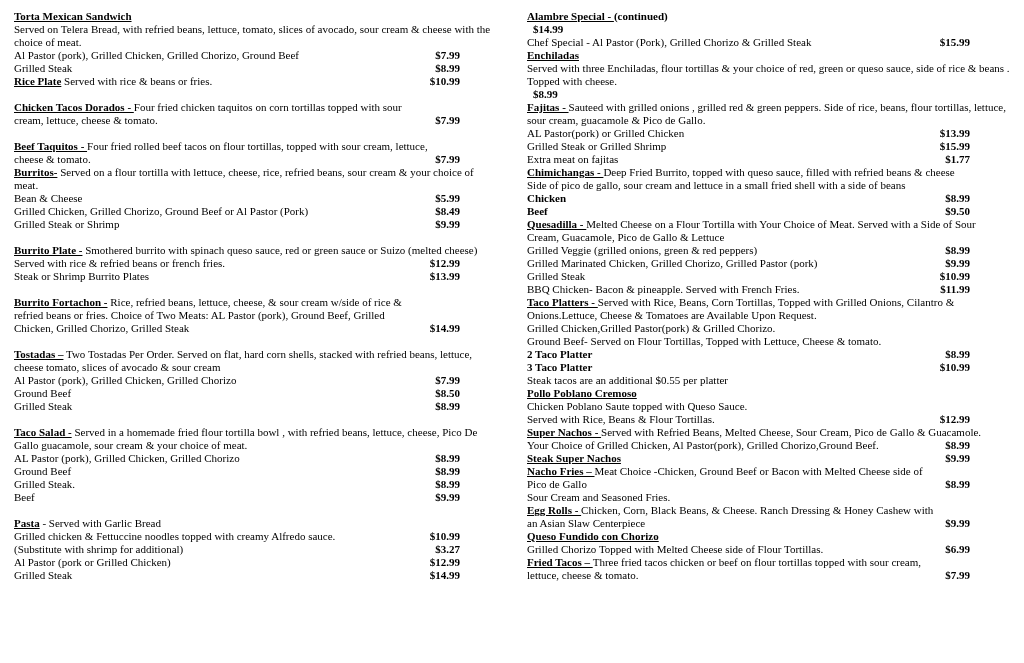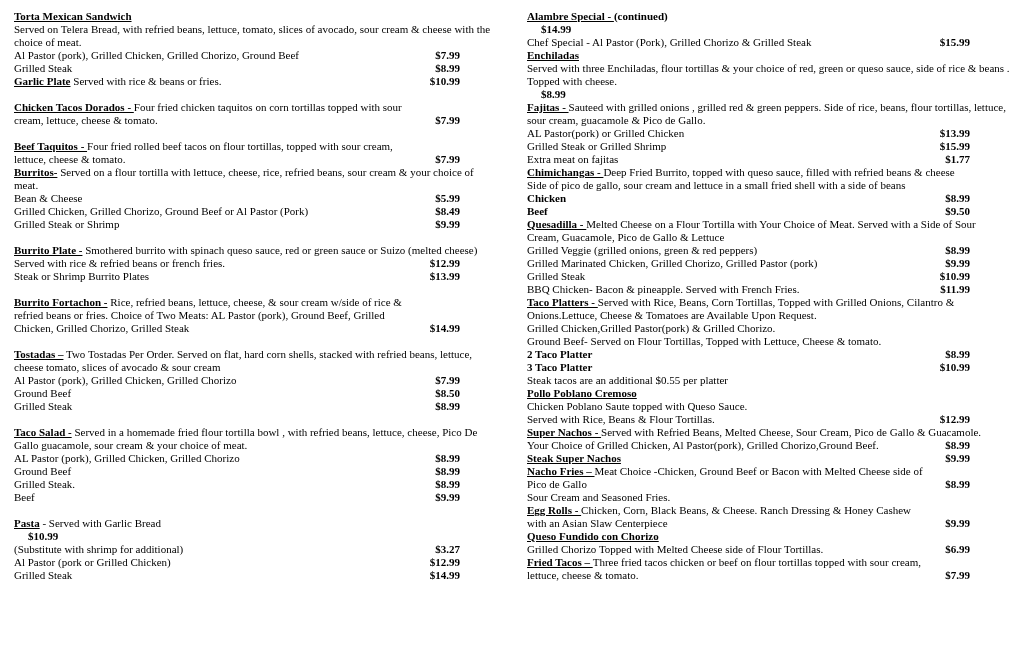--- a/index.html
+++ b/index.html
@@ -18,21 +18,21 @@
   }
   .col { flex: 0 0 auto; }
   .col-left  { width: 486px; }
   .col-right { width: 483px; }
   .row { display: flex; align-items: flex-end; }
   .row.gap { margin-top: 13px; }
   .txt { flex: 1 1 auto; }
   .price {
     font-weight: bold;
     white-space: nowrap;
-    margin-left: 14px;
+    margin-left: 6px;
     padding-right: 40px;
   }
   .b { font-weight: bold; }
   .u { text-decoration: underline; }
 </style>
 </head>
 <body>
 
 <div class="menu">
   <div class="col col-left">
@@ -44,21 +44,21 @@
       </div>
       <div class="row">
         <div class="txt"><span>Al Pastor (pork), Grilled Chicken, Grilled Chorizo, Ground Beef</span></div>
         <span class="price">$7.99</span>
       </div>
       <div class="row">
         <div class="txt"><span>Grilled Steak</span></div>
         <span class="price">$8.99</span>
       </div>
       <div class="row">
-        <div class="txt"><span class="b u">Garlic Plate</span><span> Served with rice &amp; beans or fries.</span></div>
+        <div class="txt"><span class="b u">Rice Plate</span><span> Served with rice &amp; beans or fries.</span></div>
         <span class="price">$10.99</span>
       </div>
       <div class="row gap">
         <div class="txt"><span class="b u">Chicken Tacos Dorados - </span><span>Four fried chicken taquitos on corn tortillas topped with sour cream, lettuce, cheese &amp; tomato.</span></div>
         <span class="price">$7.99</span>
       </div>
       <div class="row gap">
         <div class="txt"><span class="b u">Beef Taquitos - </span><span>Four fried rolled beef tacos on flour tortillas, topped with sour cream, lettuce, cheese &amp; tomato.</span></div>
         <span class="price">$7.99</span>
       </div>
@@ -123,20 +123,21 @@
         <span class="price">$8.99</span>
       </div>
       <div class="row">
         <div class="txt"><span>Beef</span></div>
         <span class="price">$9.99</span>
       </div>
       <div class="row gap">
         <div class="txt"><span class="b u">Pasta</span><span> - Served with Garlic Bread</span></div>
       </div>
       <div class="row">
+        <div class="txt"><span>Grilled chicken &amp; Fettuccine noodles topped with creamy Alfredo sauce.</span></div>
         <span class="price">$10.99</span>
       </div>
       <div class="row">
         <div class="txt"><span>(Substitute with shrimp for additional)</span></div>
         <span class="price">$3.27</span>
       </div>
       <div class="row">
         <div class="txt"><span> Al Pastor (pork or Grilled Chicken)</span></div>
         <span class="price">$12.99</span>
       </div>

